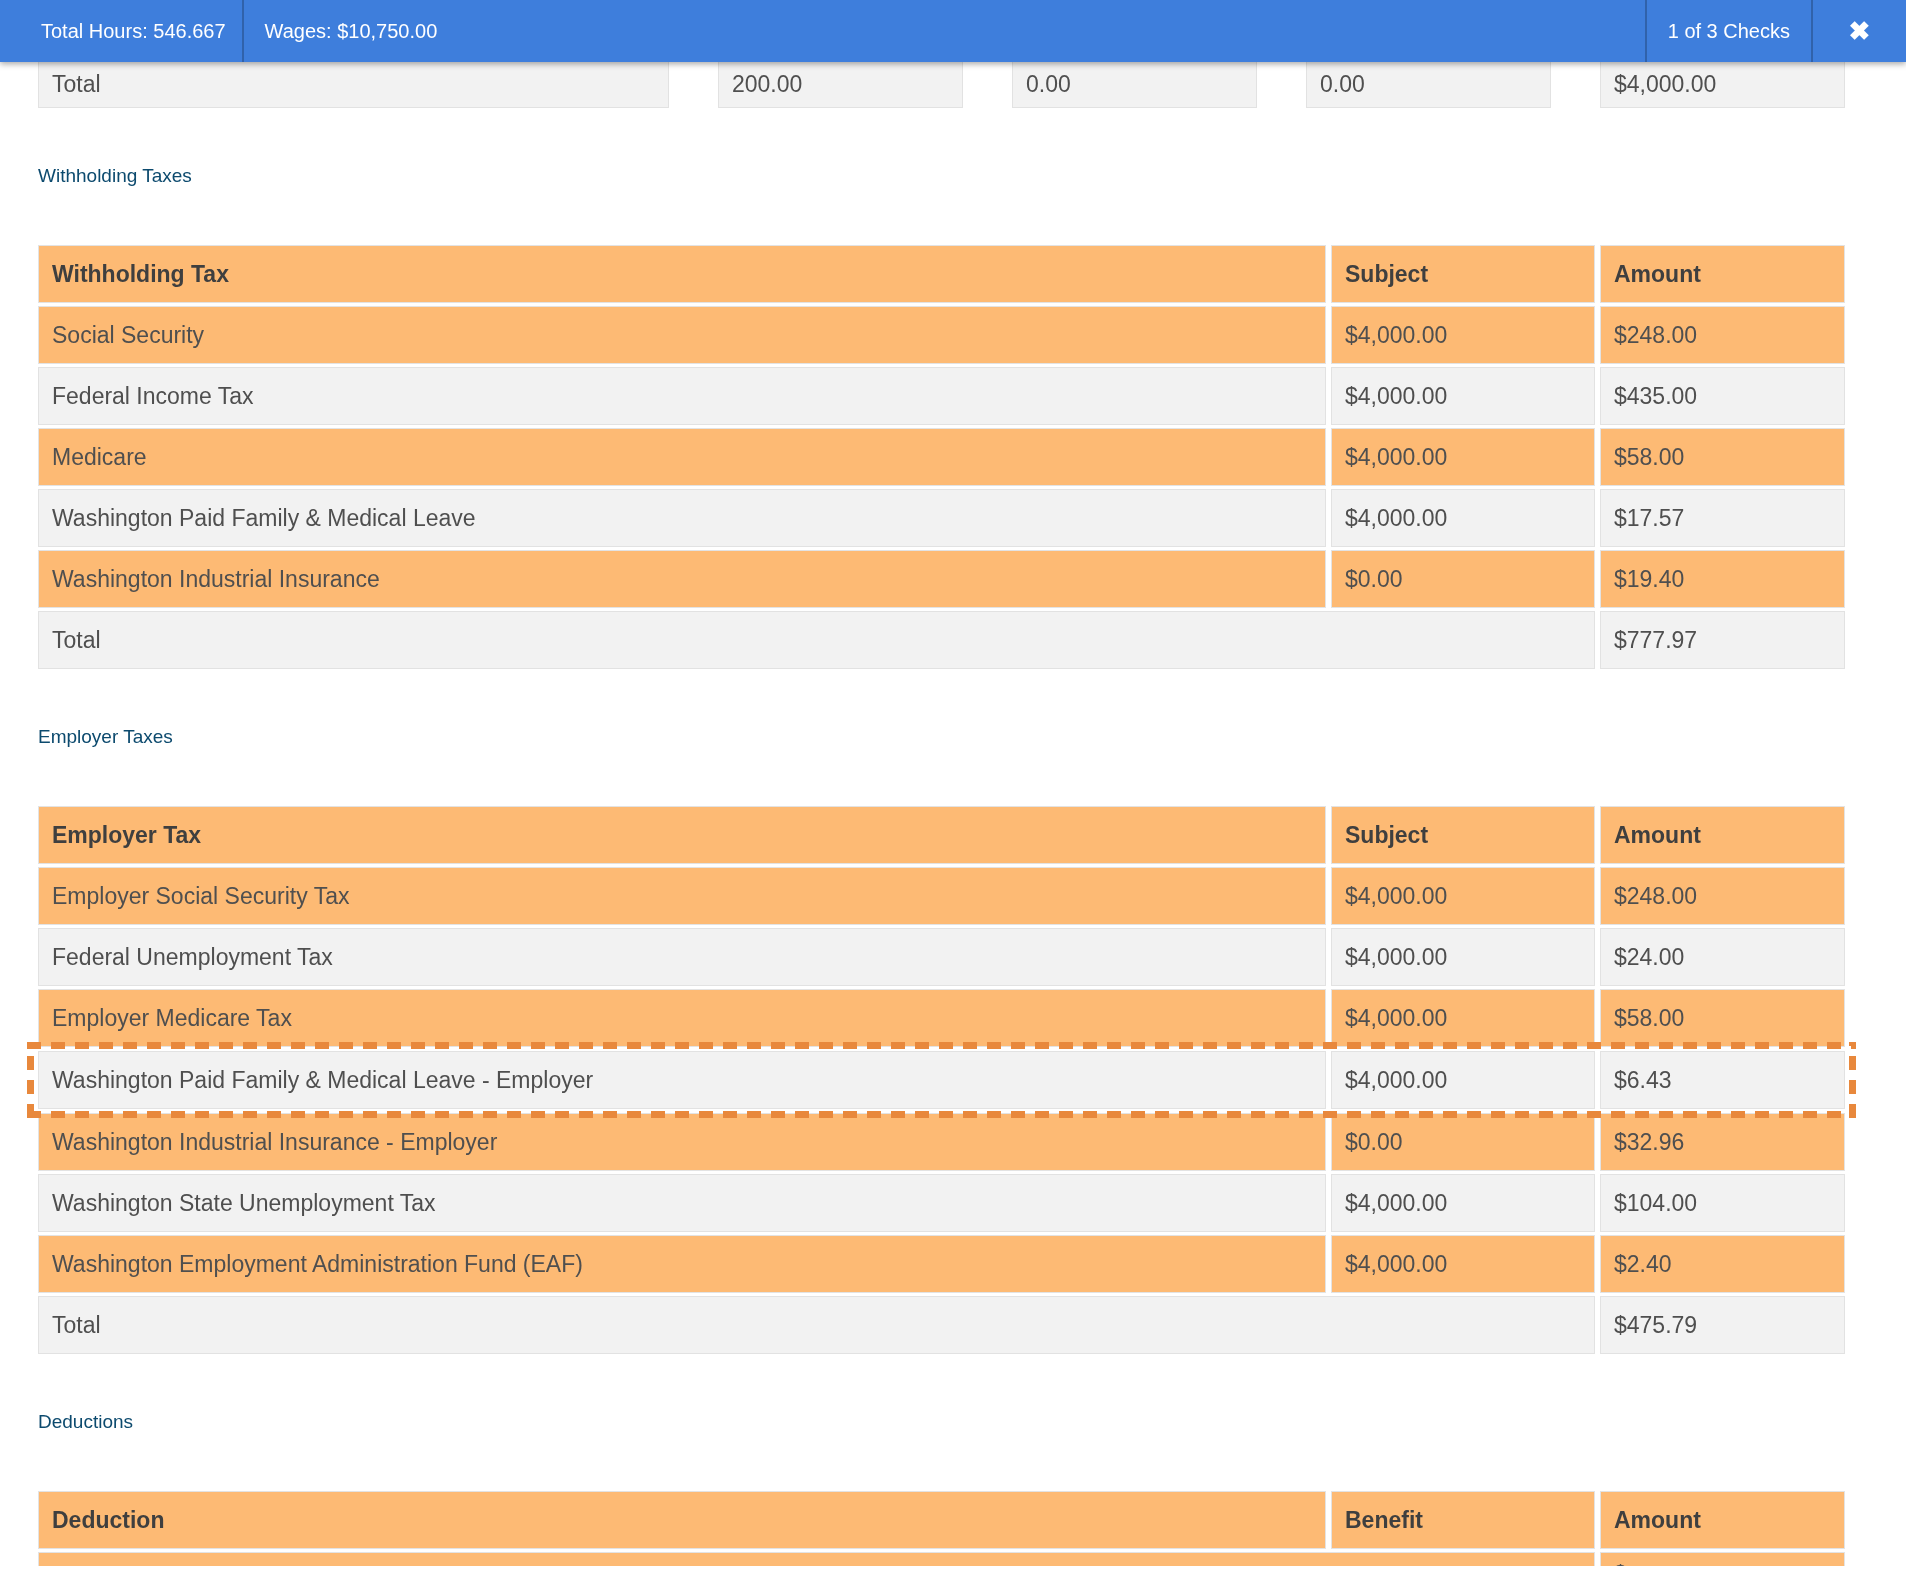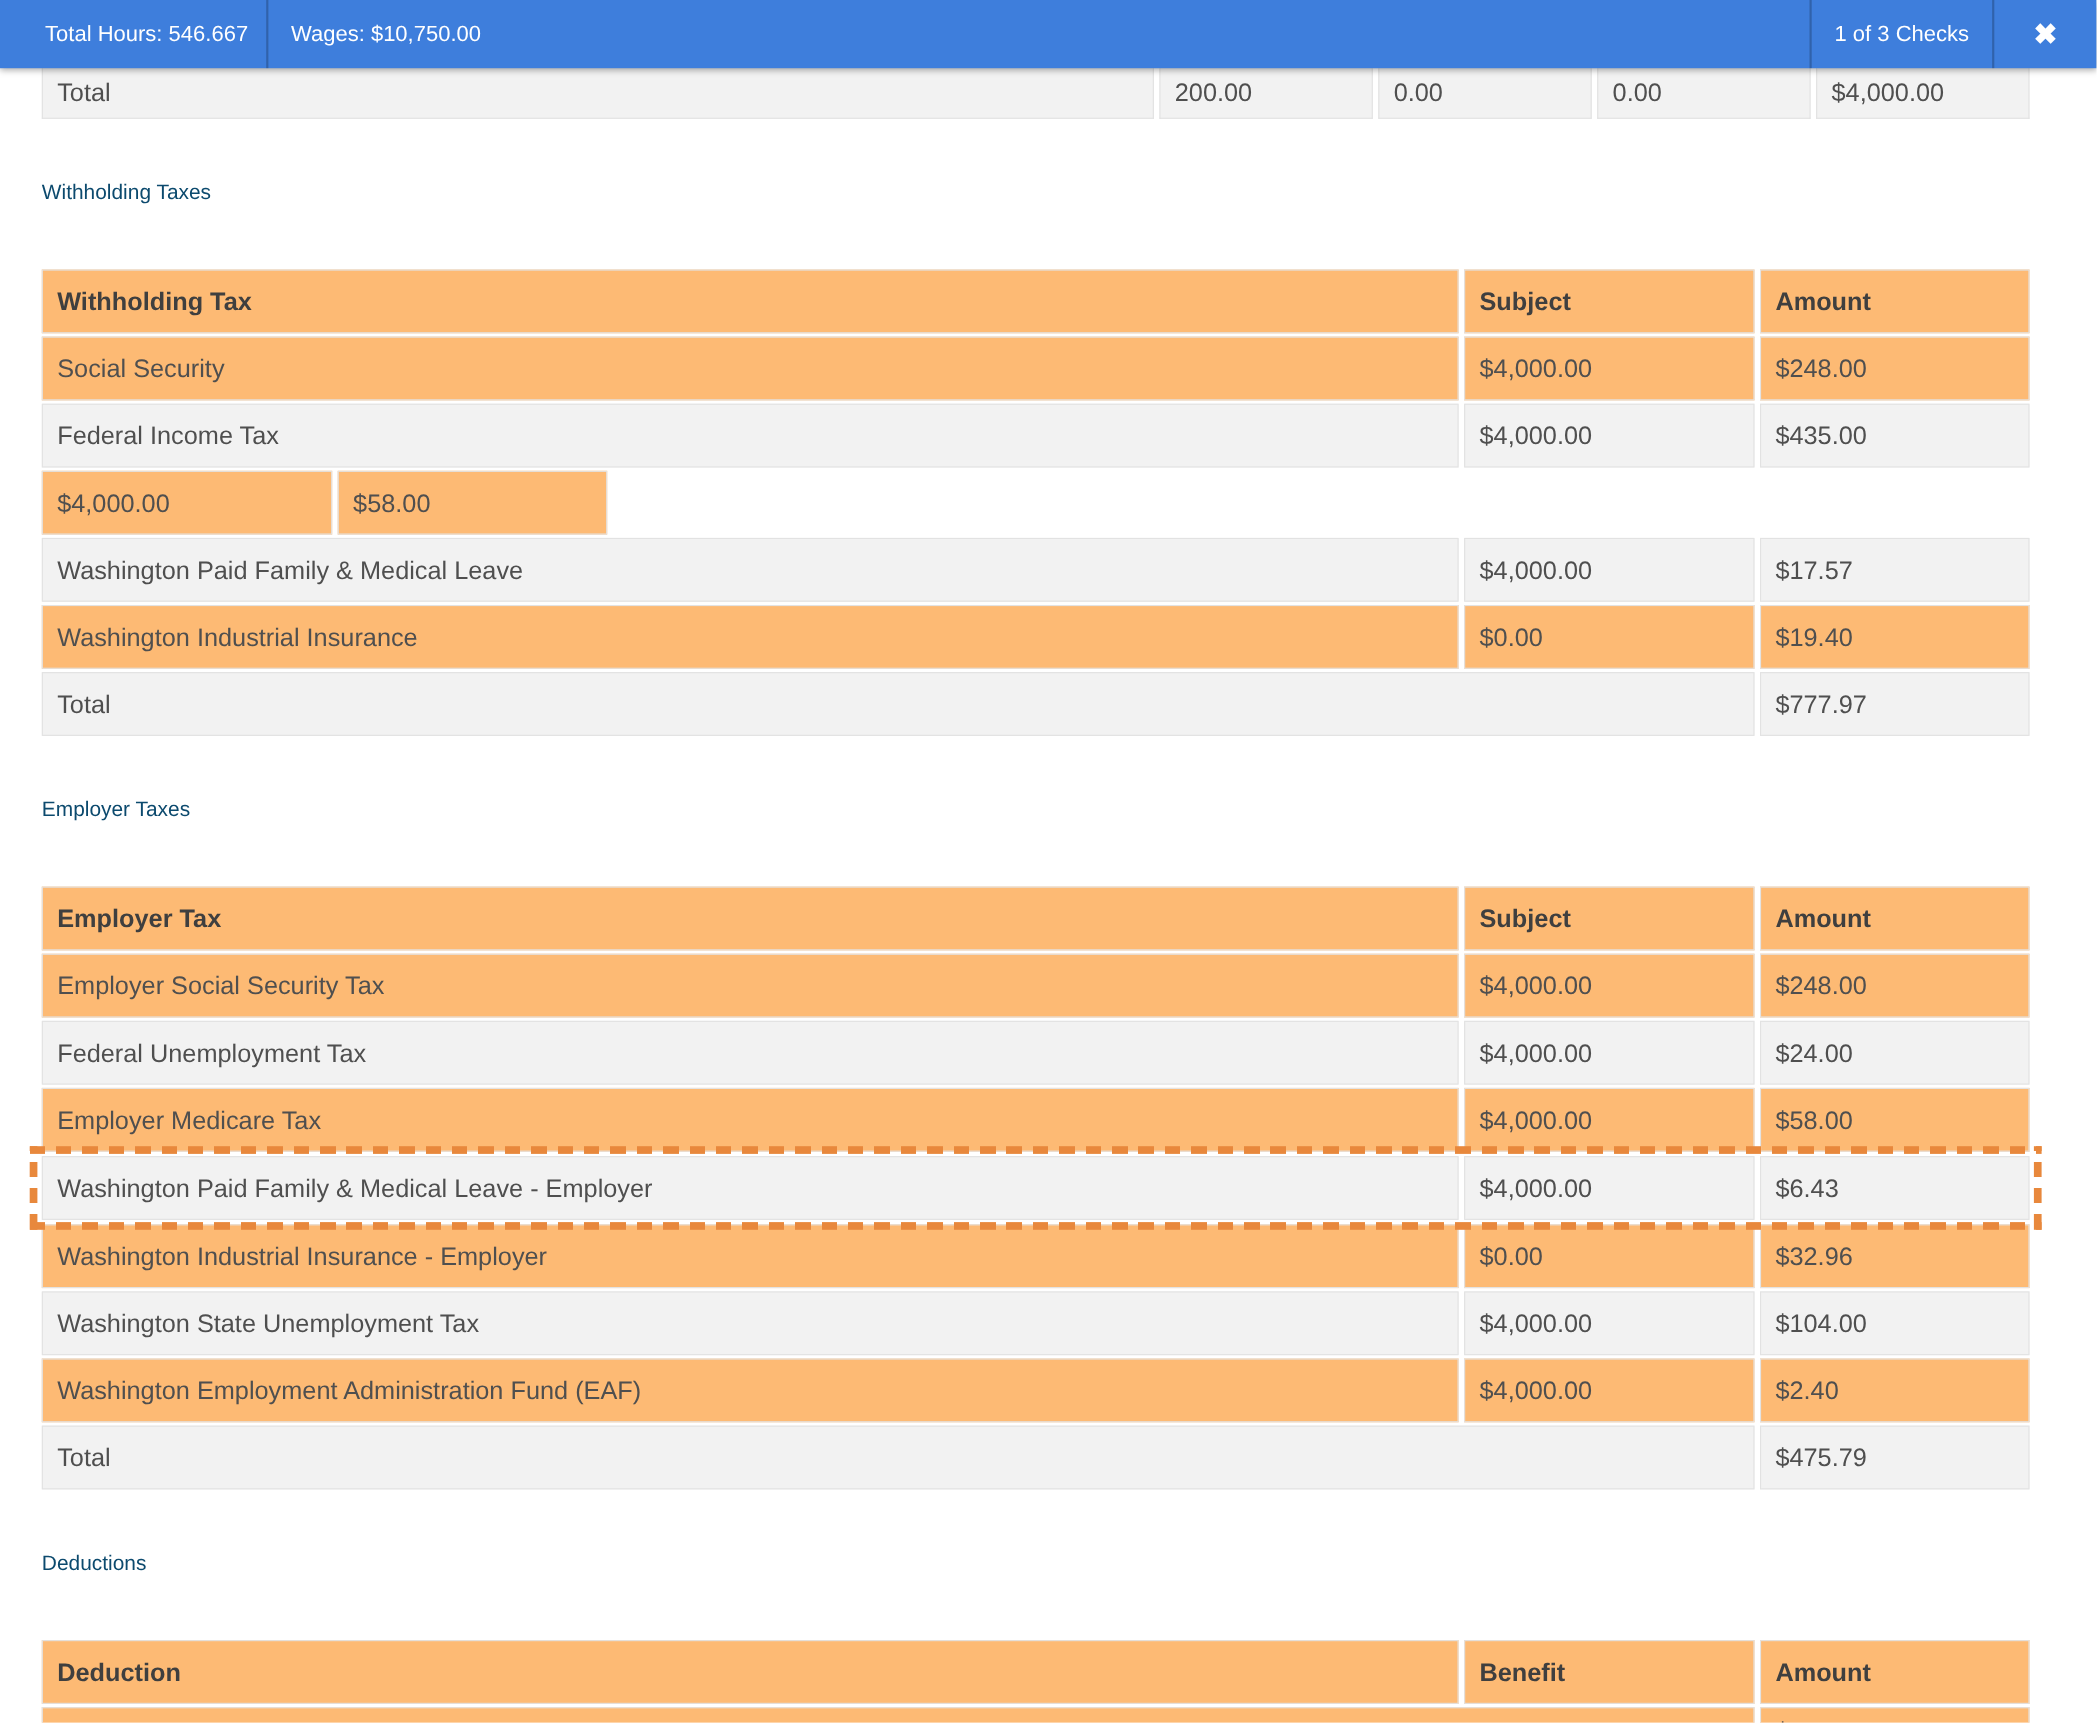--- a/index.html
+++ b/index.html
@@ -82,21 +82,21 @@
     color: #4f4f4f;
     overflow: hidden;
     white-space: nowrap;
   }
   .row.grey .cell { background: #f2f2f2; border-color: #e2e2e2; }
   .row.header .cell { font-weight: bold; color: #3f3f3f; }
 
   .c-label   { flex: 1; }
   .c-subject { width: 264px; flex: none; }
   .c-amount  { width: 245px; flex: none; }
-  .c-val     { width: 194px; flex: none; }
+  .c-val     { width: 245px; flex: none; margin-left: 44px; }
 
   
   .row.partial-top { height: 46px; margin-bottom: 0; }
   .row.partial-top .cell { border-top: none; }
 
   
   .hl-wrap {
     position: relative;
     margin: 4px 0;
   }
@@ -168,20 +168,21 @@
       <div class="cell c-label">Social Security</div>
       <div class="cell c-subject">$4,000.00</div>
       <div class="cell c-amount">$248.00</div>
     </div>
     <div class="row grey">
       <div class="cell c-label">Federal Income Tax</div>
       <div class="cell c-subject">$4,000.00</div>
       <div class="cell c-amount">$435.00</div>
     </div>
     <div class="row">
+      <div class="cell c-label">Medicare</div>
       <div class="cell c-subject">$4,000.00</div>
       <div class="cell c-amount">$58.00</div>
     </div>
     <div class="row grey">
       <div class="cell c-label">Washington Paid Family &amp; Medical Leave</div>
       <div class="cell c-subject">$4,000.00</div>
       <div class="cell c-amount">$17.57</div>
     </div>
     <div class="row">
       <div class="cell c-label">Washington Industrial Insurance</div>

